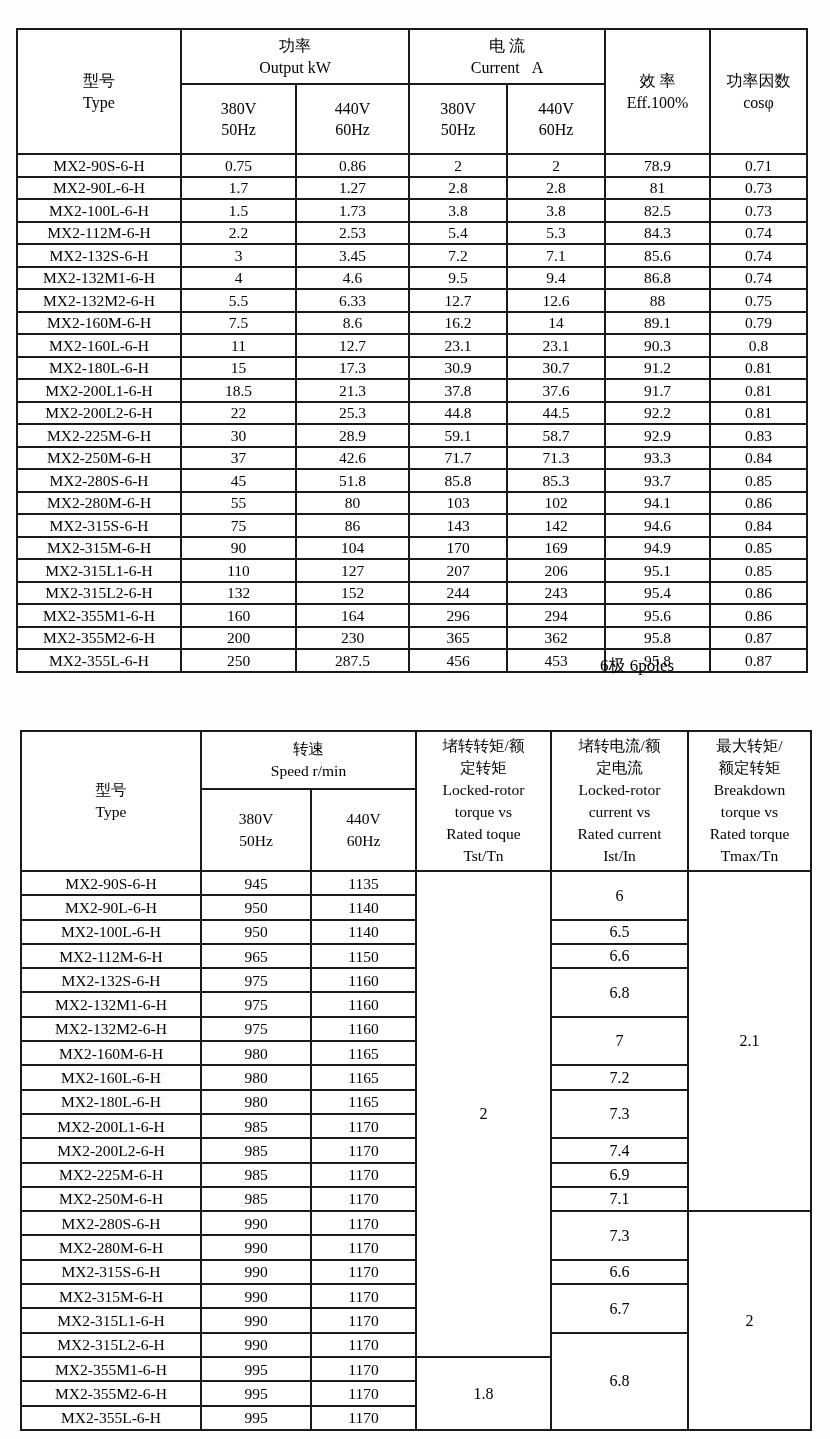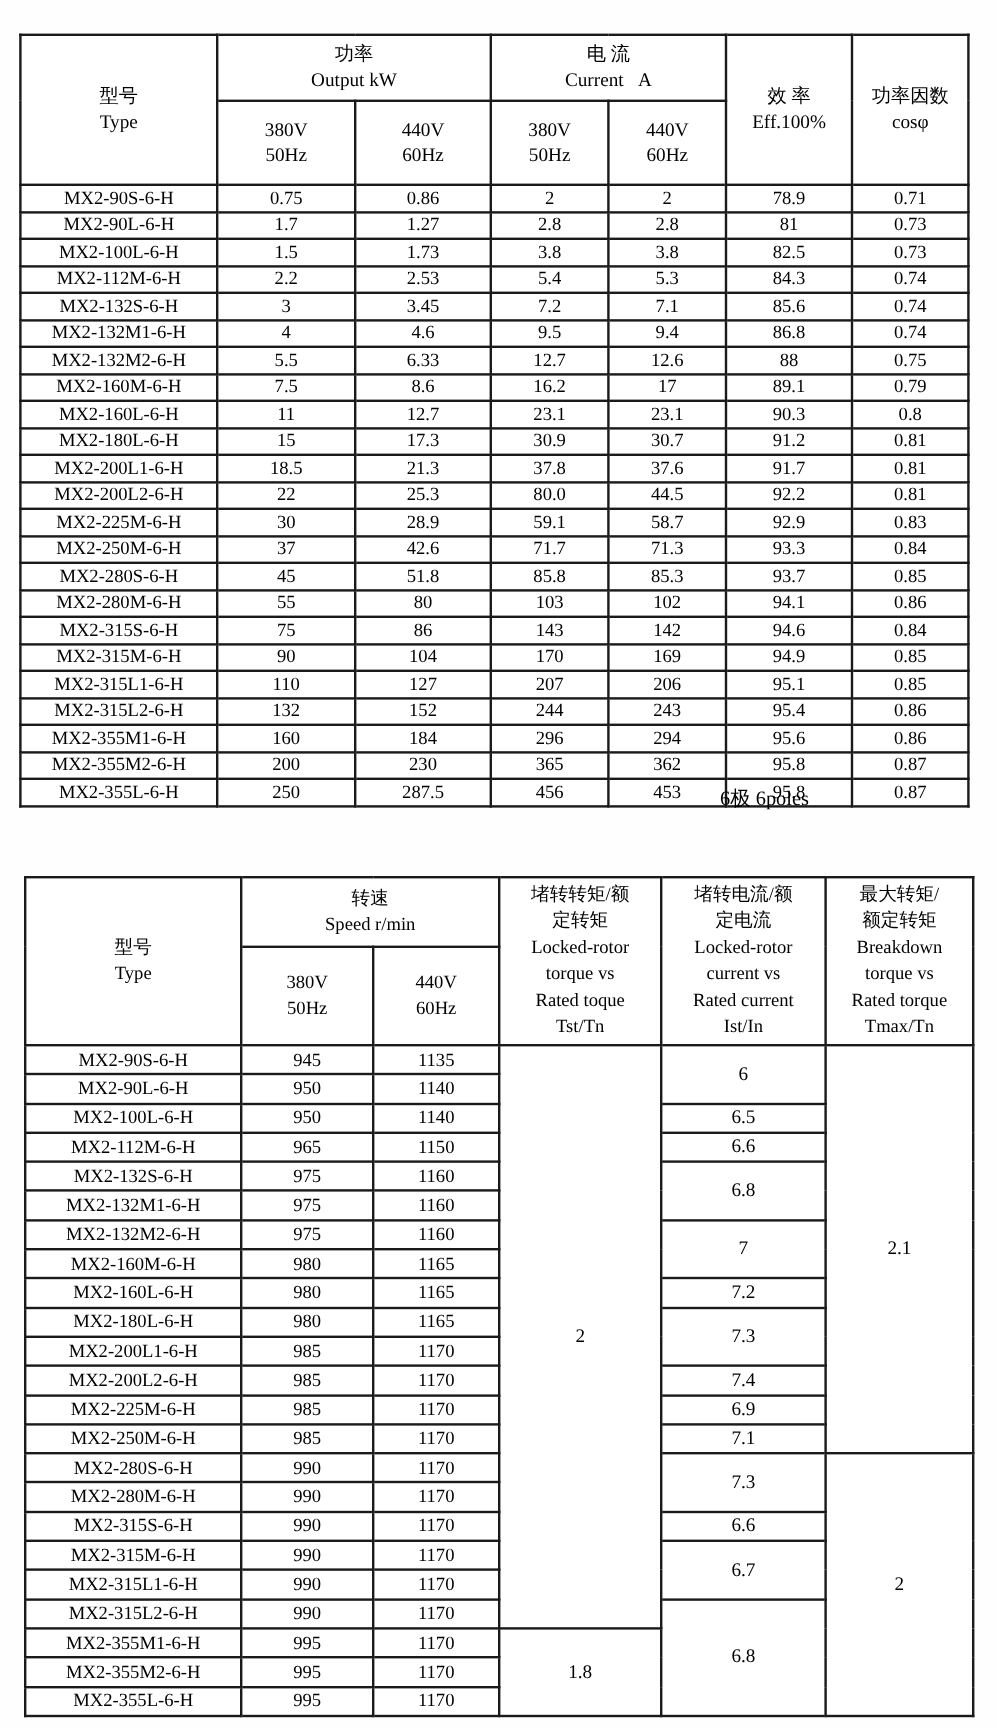--- a/index.html
+++ b/index.html
@@ -138,21 +138,21 @@
           <td>12.7</td>
           <td>12.6</td>
           <td>88</td>
           <td>0.75</td>
         </tr>
       <tr>
           <td>MX2-160M-6-H</td>
           <td>7.5</td>
           <td>8.6</td>
           <td>16.2</td>
-          <td>17</td>
+          <td>14</td>
           <td>89.1</td>
           <td>0.79</td>
         </tr>
       <tr>
           <td>MX2-160L-6-H</td>
           <td>11</td>
           <td>12.7</td>
           <td>23.1</td>
           <td>23.1</td>
           <td>90.3</td>
@@ -173,21 +173,21 @@
           <td>21.3</td>
           <td>37.8</td>
           <td>37.6</td>
           <td>91.7</td>
           <td>0.81</td>
         </tr>
       <tr>
           <td>MX2-200L2-6-H</td>
           <td>22</td>
           <td>25.3</td>
-          <td>80.0</td>
+          <td>44.8</td>
           <td>44.5</td>
           <td>92.2</td>
           <td>0.81</td>
         </tr>
       <tr>
           <td>MX2-225M-6-H</td>
           <td>30</td>
           <td>28.9</td>
           <td>59.1</td>
           <td>58.7</td>
@@ -253,21 +253,21 @@
           <td>132</td>
           <td>152</td>
           <td>244</td>
           <td>243</td>
           <td>95.4</td>
           <td>0.86</td>
         </tr>
       <tr>
           <td>MX2-355M1-6-H</td>
           <td>160</td>
-          <td>184</td>
+          <td>164</td>
           <td>296</td>
           <td>294</td>
           <td>95.6</td>
           <td>0.86</td>
         </tr>
       <tr>
           <td>MX2-355M2-6-H</td>
           <td>200</td>
           <td>230</td>
           <td>365</td>

